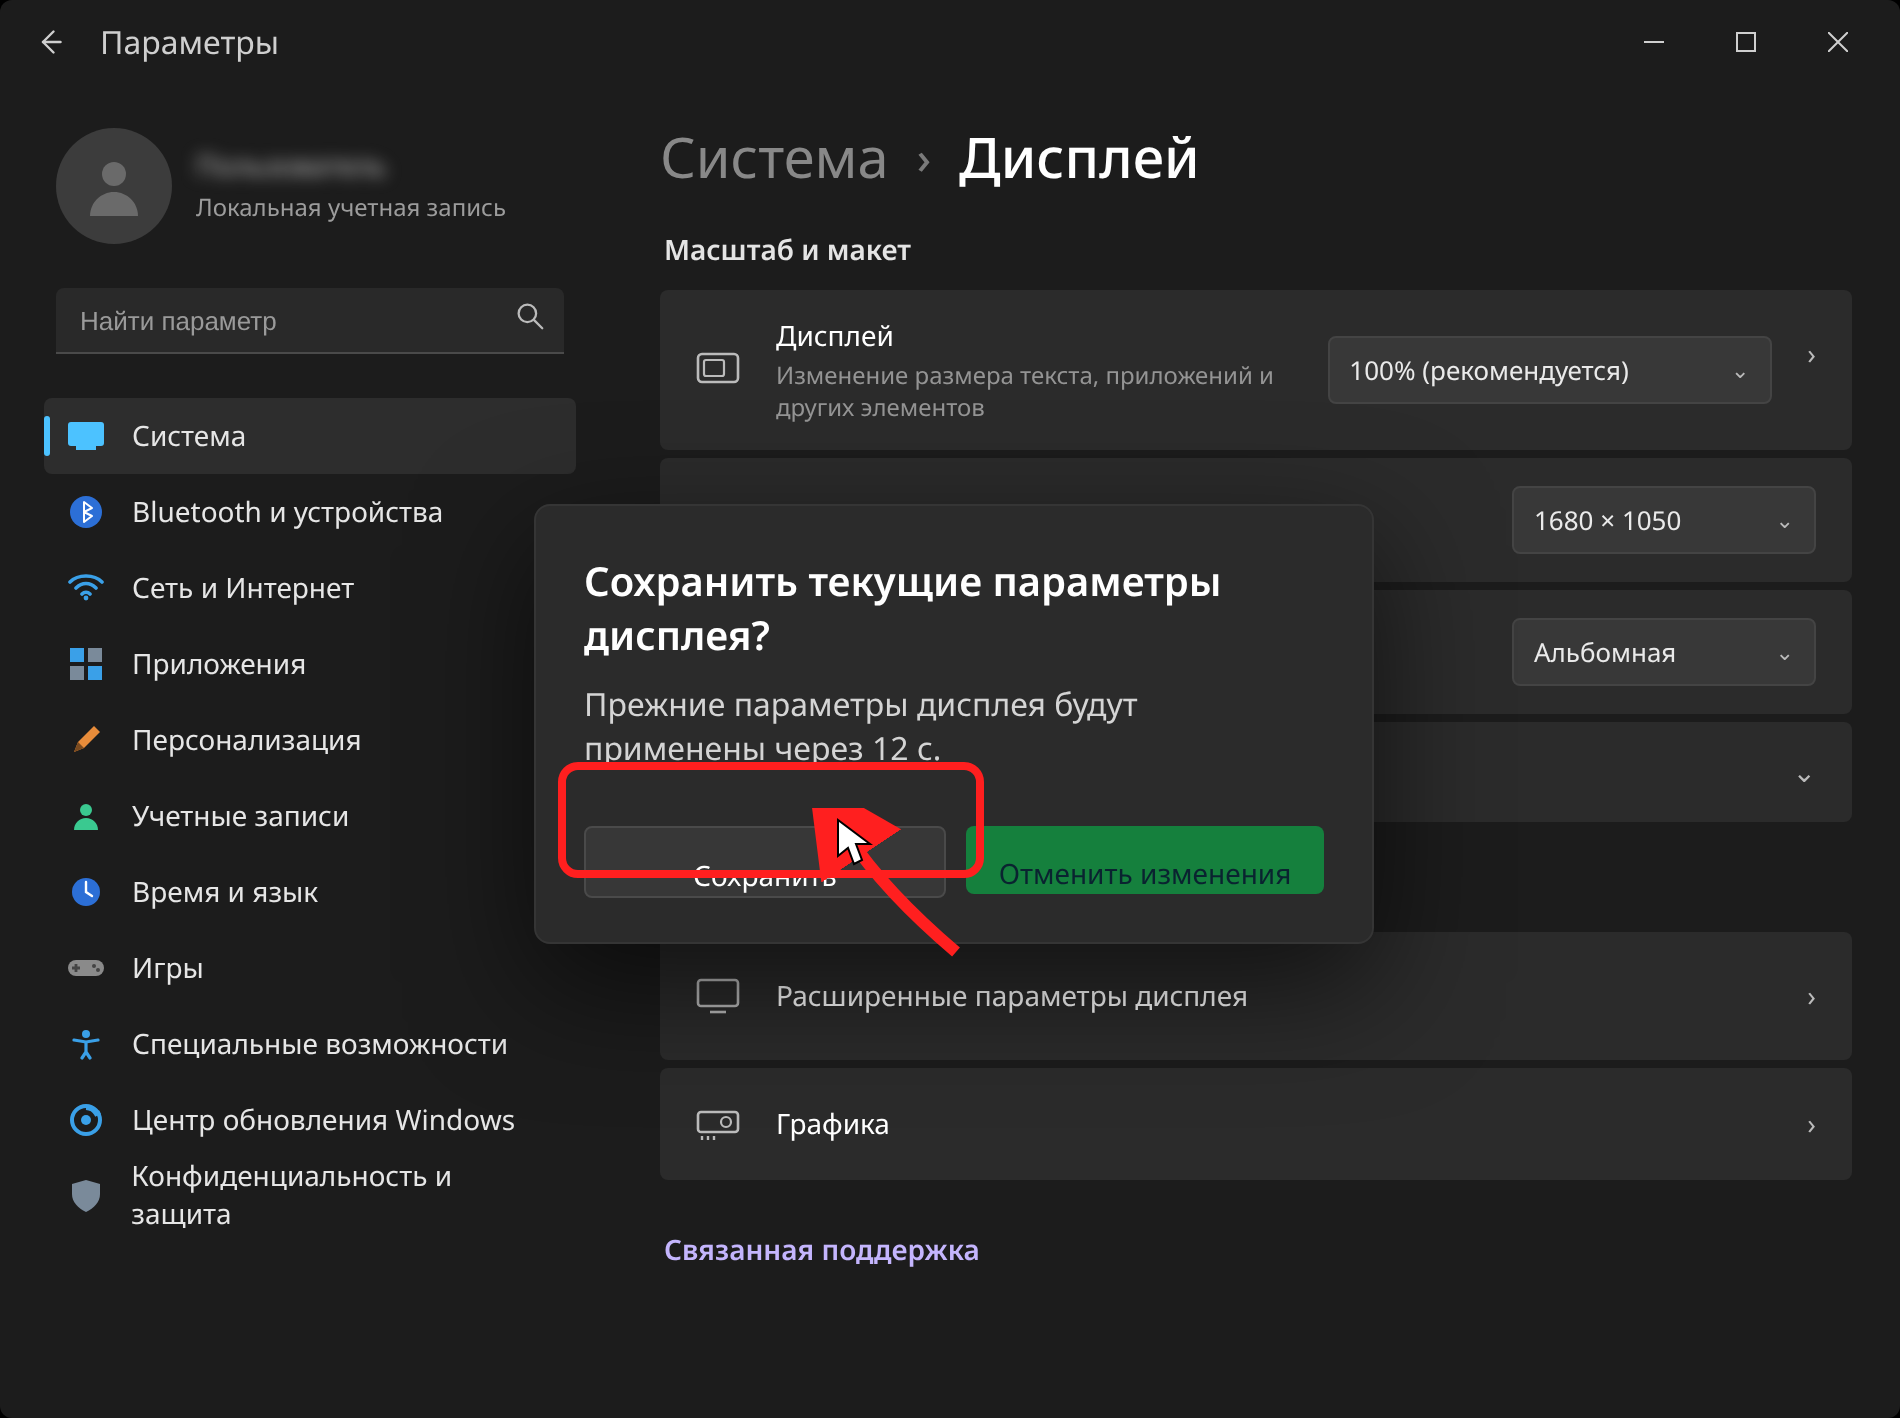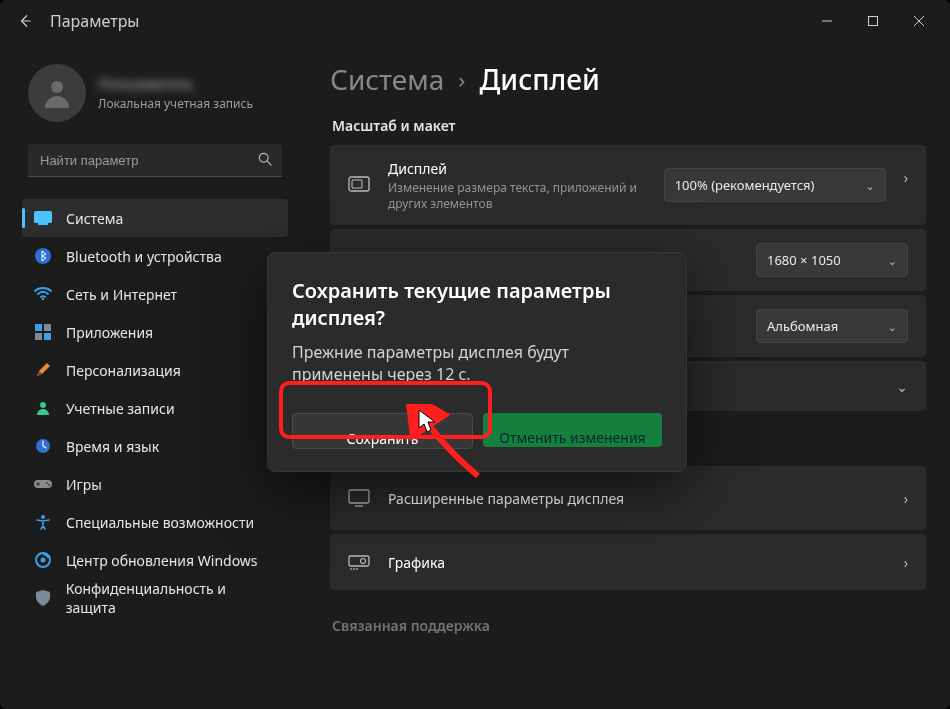--- a/index.html
+++ b/index.html
@@ -35,21 +35,21 @@
   .tile .ticon{width:22px;height:22px;display:flex;align-items:center;justify-content:center;color:#bbb}
   .tile .ttext{flex:1}
   .tile .tname{font-size:14px;color:#fff}
   .tile .tdesc{font-size:12px;color:#949494;margin-top:2px;line-height:1.3}
   .tile .ctrl{display:flex;align-items:flex-start;gap:18px}
   .dropdown{background:#383838;border:1px solid #444;border-radius:4px;height:32px;min-width:200px;padding:0 10px;display:flex;align-items:center;justify-content:space-between;font-size:13px;color:#eaeaea;cursor:pointer}
   .dropdown.sm{min-width:130px}
   .chev{color:#bbb;font-size:11px}
   .chev-r{color:#bbb;font-size:14px}
   .tile.clickable{cursor:pointer}
-  .section-sub{font-size:14px;font-weight:600;color:#737373;margin:26px 0 10px 2px}
+  .section-sub{font-size:14px;font-weight:600;color:#c4b5fd;margin:26px 0 10px 2px}
   
   .modal-shim{position:absolute;left:267px;top:252px;width:420px;background:#2b2b2b;border-radius:8px;box-shadow:0 20px 60px rgba(0,0,0,.6);padding:24px 24px 22px;box-sizing:border-box;z-index:20;border:1px solid #353535}
   .modal-title{font-size:20px;font-weight:600;margin-bottom:10px}
   .modal-text{font-size:16px;color:#d4d4d4;margin-bottom:28px}
   .modal-actions{display:flex;gap:10px}
   .mbtn{flex:1;height:34px;border-radius:4px;display:flex;align-items:flex-end;justify-content:center;font-size:14px;cursor:pointer;position:relative}
   .mbtn.keep{background:#373737;border:1px solid #4a4a4a;color:#fff}
   .mbtn.revert{background:#15803d;color:#0a2330;border:none;font-weight:400}
   .highlight{position:absolute;border:4px solid #ff1f1f;border-radius:10px;pointer-events:none;z-index:30}
   .hl-save{left:279px;top:381px;width:205px;height:50px}

